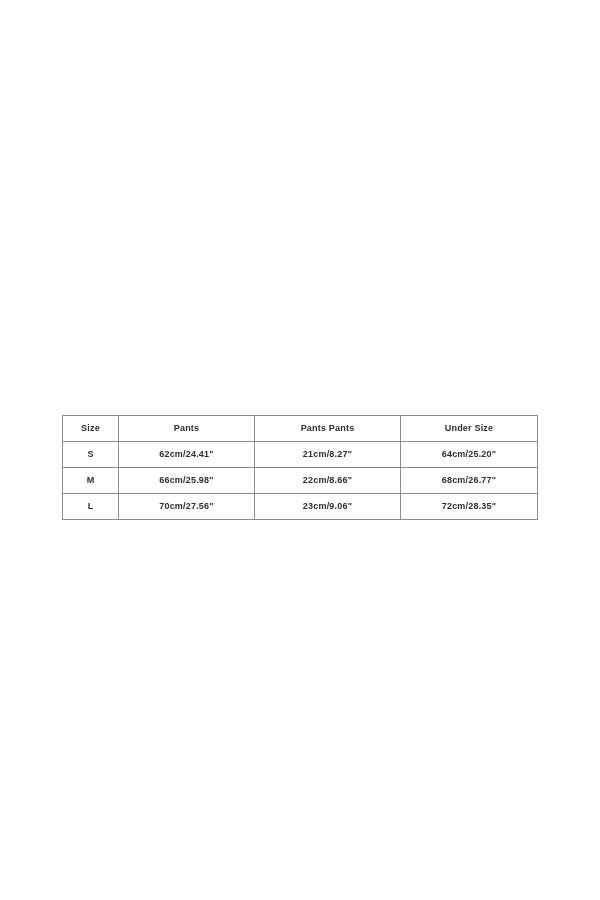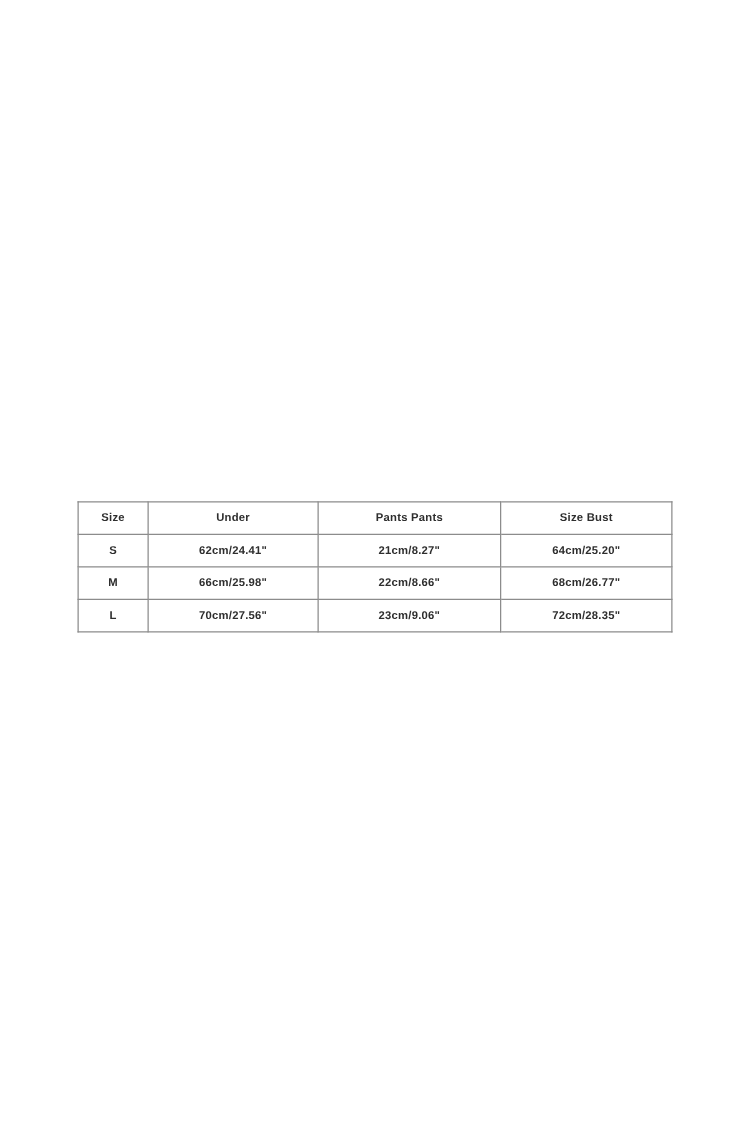--- a/index.html
+++ b/index.html
@@ -14,21 +14,21 @@
     font-family: "Liberation Sans", sans-serif;
   }
   .canvas {
     position: absolute;
     inset: 0;
     background: #ffffff;
   }
   table.size-chart {
     position: absolute;
     left: 62px;
-    top: 401px;
+    top: 415px;
     width: 475px;
     border-collapse: collapse;
     table-layout: fixed;
   }
   table.size-chart th,
   table.size-chart td {
     border: 1px solid #8c8c8c;
     height: 25px;
     padding: 0;
     text-align: center;
@@ -59,23 +59,23 @@
   <table class="size-chart">
     <colgroup>
       <col class="c-size">
       <col class="c-waist">
       <col class="c-pants">
       <col class="c-bust">
     </colgroup>
     <thead>
       <tr>
         <th>Size</th>
-        <th>Under</th>
+        <th>Pants</th>
         <th>Pants Pants</th>
-        <th>Size Bust</th>
+        <th>Under Size</th>
       </tr>
     </thead>
     <tbody>
       <tr>
         <td>S</td>
         <td>62cm/24.41"</td>
         <td>21cm/8.27"</td>
         <td>64cm/25.20"</td>
       </tr>
       <tr>

